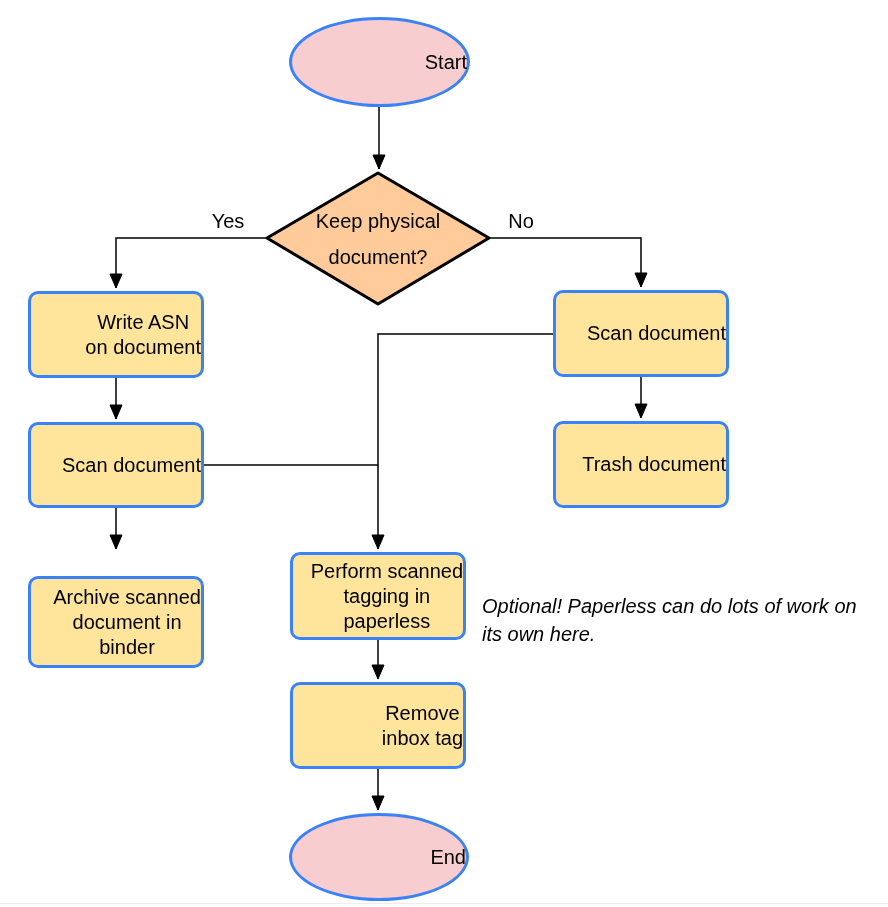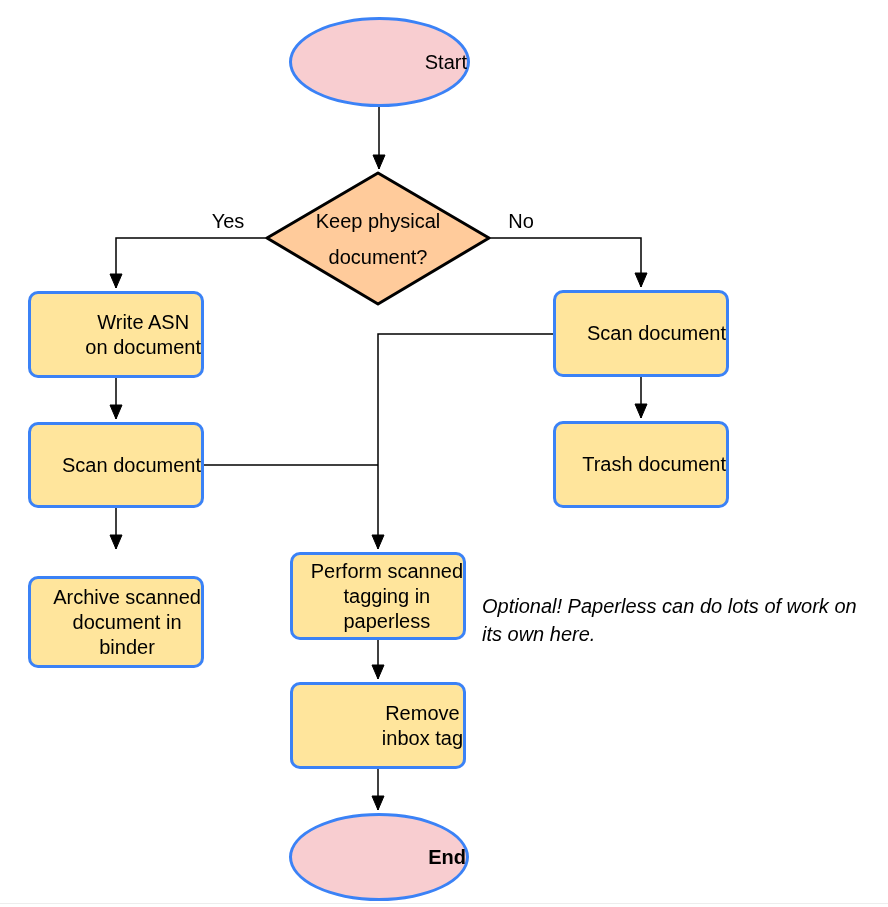--- a/index.html
+++ b/index.html
@@ -70,21 +70,21 @@
 
   
   #node-start      { left: 289px; top: 17px;  width: 181px; height: 90px; }
   #node-write-asn  { left: 28px;  top: 291px; width: 176px; height: 87px; padding-left: 7px; }
   #node-scan-left  { left: 28px;  top: 422px; width: 176px; height: 86px; }
   #node-archive    { left: 28px;  top: 552px; width: 176px; height: 92px; margin-top: 24px; }
   #node-scan-right { left: 553px; top: 290px; width: 176px; height: 87px; }
   #node-trash      { left: 553px; top: 421px; width: 176px; height: 87px; }
   #node-tagging    { left: 290px; top: 552px; width: 176px; height: 88px; }
   #node-remove     { left: 290px; top: 682px; width: 176px; height: 87px; padding-left: 27px; }
-  #node-end        { left: 289px; top: 813px; width: 180px; height: 88px; font-weight: bold; }
+  #node-end        { left: 289px; top: 813px; width: 180px; height: 88px; }
   #decision-label  { left: 278px; top: 212px; width: 200px; height: 53px; }
   #label-yes       { left: 203px; top: 209px; width: 50px; }
   #label-no        { left: 496px; top: 209px; width: 50px; }
   #note-optional   { left: 482px; top: 592px; width: 420px; }
 </style>
 </head>
 <body>
 
 <svg id="edges-layer" width="888" height="907" viewBox="0 0 888 907">
   <defs>

